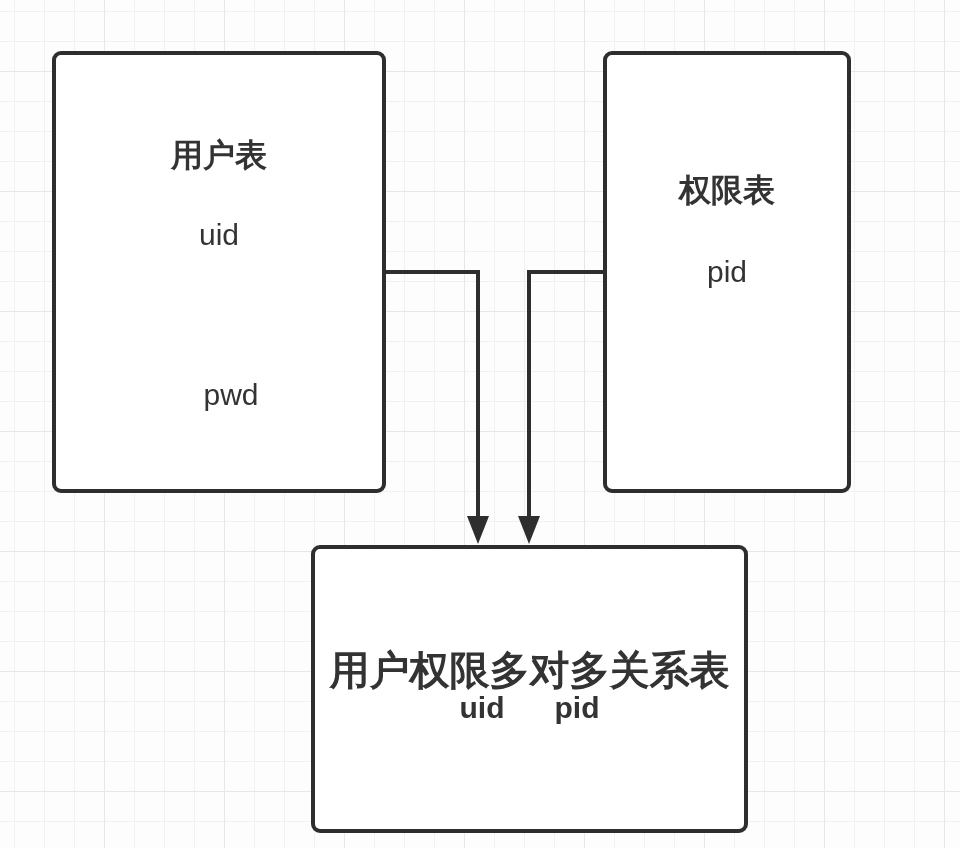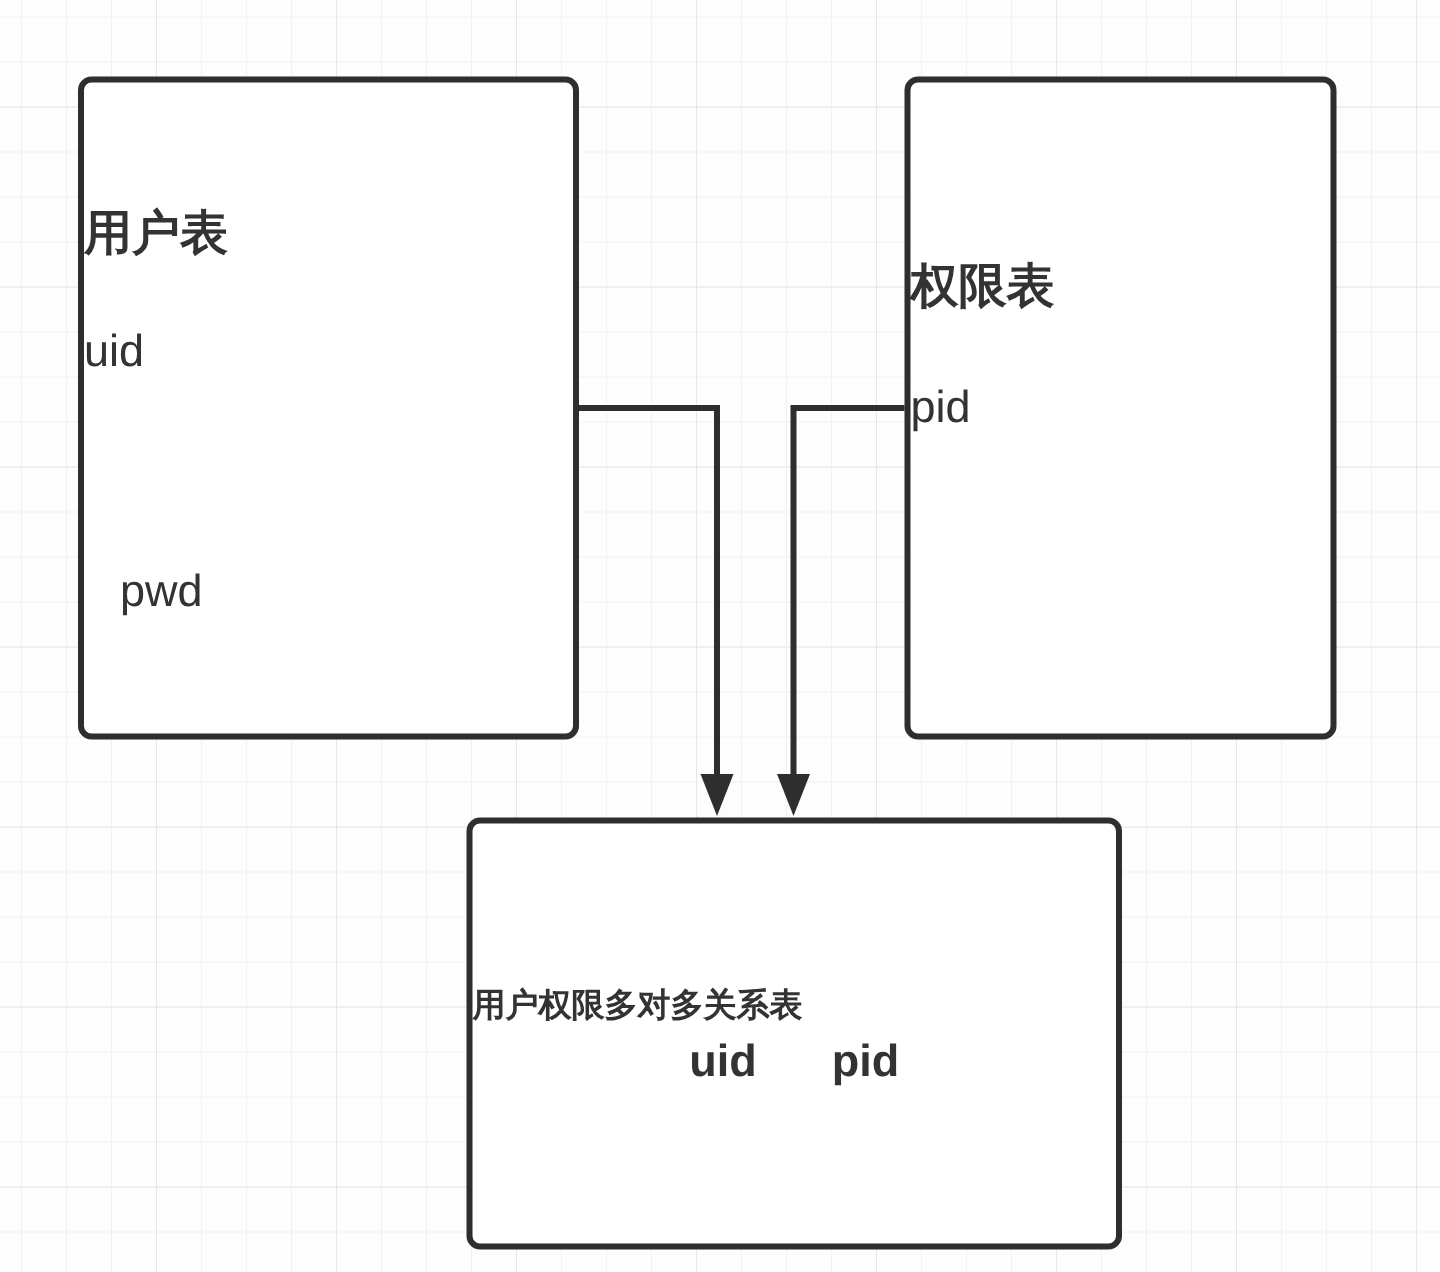--- a/index.html
+++ b/index.html
@@ -30,45 +30,46 @@
     background: #ffffff;
     border: 4px solid #2e2e2e;
     border-radius: 9px;
     box-sizing: border-box;
     color: #333333;
   }
   .node .line {
     position: absolute;
     left: 0;
     right: 0;
+    text-align: center;
     white-space: nowrap;
     line-height: 36px;
   }
   .node-title {
     font-size: 32px;
     font-weight: bold;
   }
   .node-field {
     font-size: 30px;
     font-weight: 400;
   }
   
   #node-user { left: 52px; top: 51px; width: 334px; height: 442px; }
   #node-user .t  { top: 82px; }
   #node-user .f0 { top: 162px; }
   #node-user .f1 { top: 242px; }
   #node-user .f2 { top: 322px; padding-left: 24px; }
   
-  #node-perm { left: 603px; top: 51px; width: 288px; height: 442px; text-decoration: underline; }
+  #node-perm { left: 603px; top: 51px; width: 248px; height: 442px; text-decoration: underline; }
   #node-perm .t  { top: 117px; }
   #node-perm .f0 { top: 199px; }
   #node-perm .f1 { top: 280px; }
   
   #node-rel { left: 311px; top: 545px; width: 437px; height: 288px; }
-  #node-rel .t { top: 103px; font-size: 22px; }
+  #node-rel .t { top: 103px; font-size: 40px; }
   #node-rel .fields-row {
     position: absolute;
     left: 0;
     right: 0;
     top: 141px;
     display: flex;
     justify-content: center;
     gap: 50px;
     line-height: 36px;
   }

